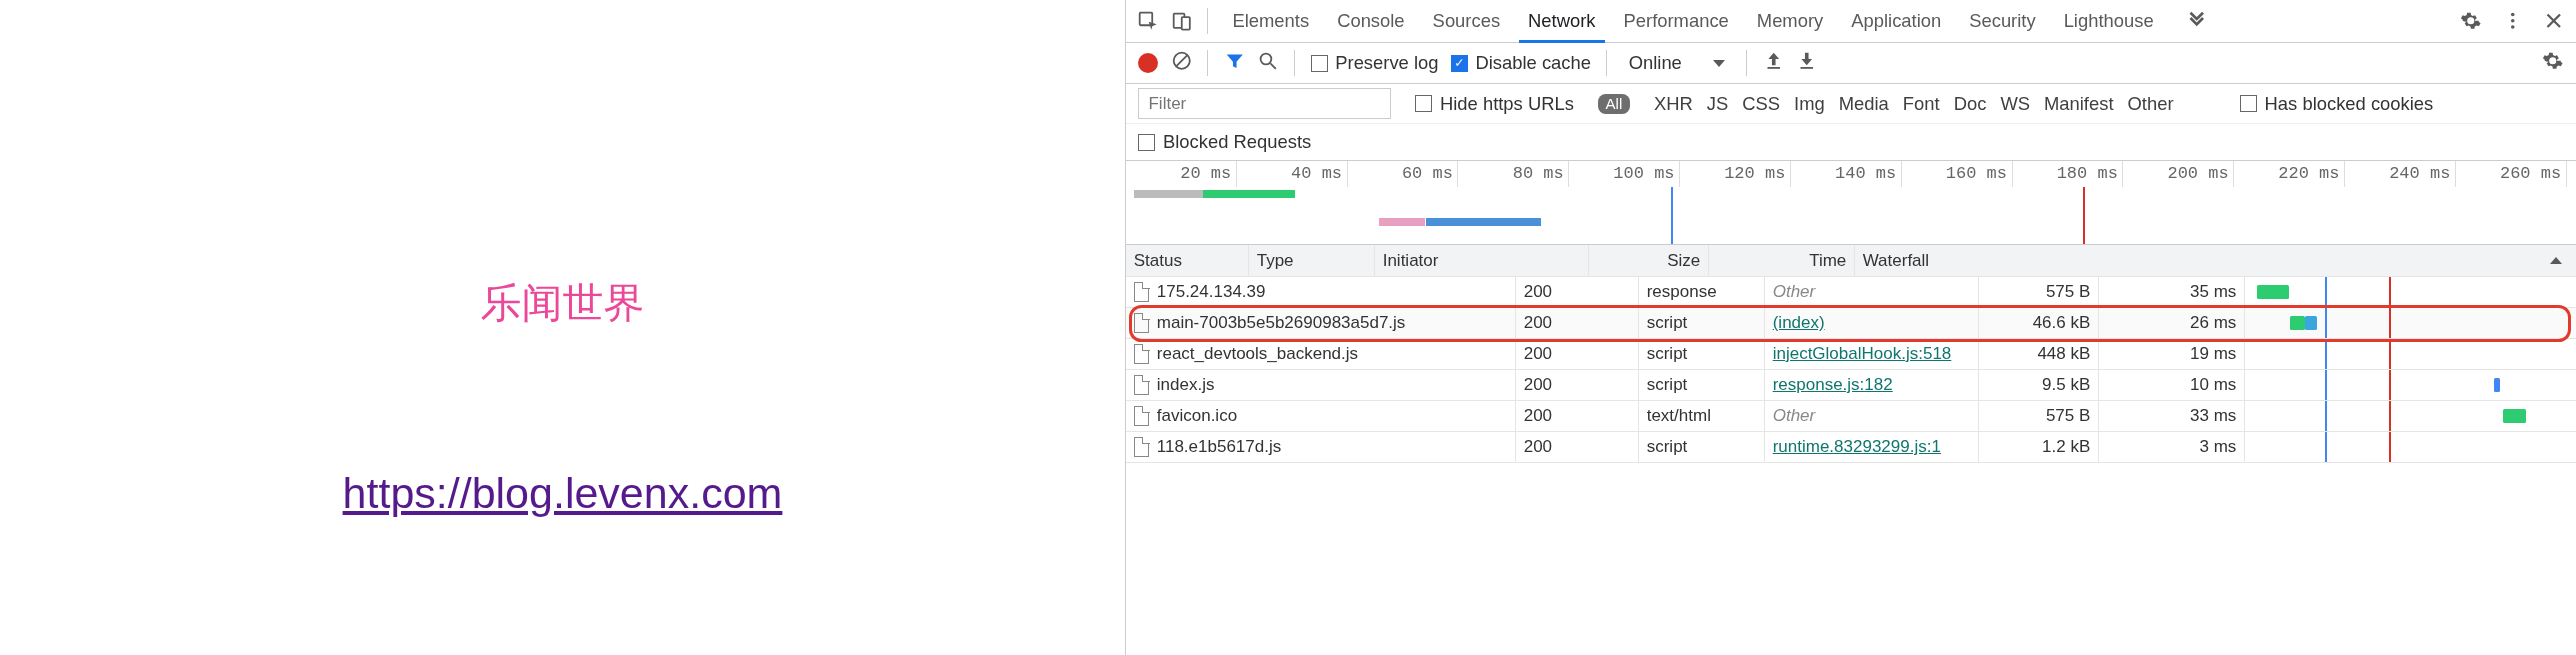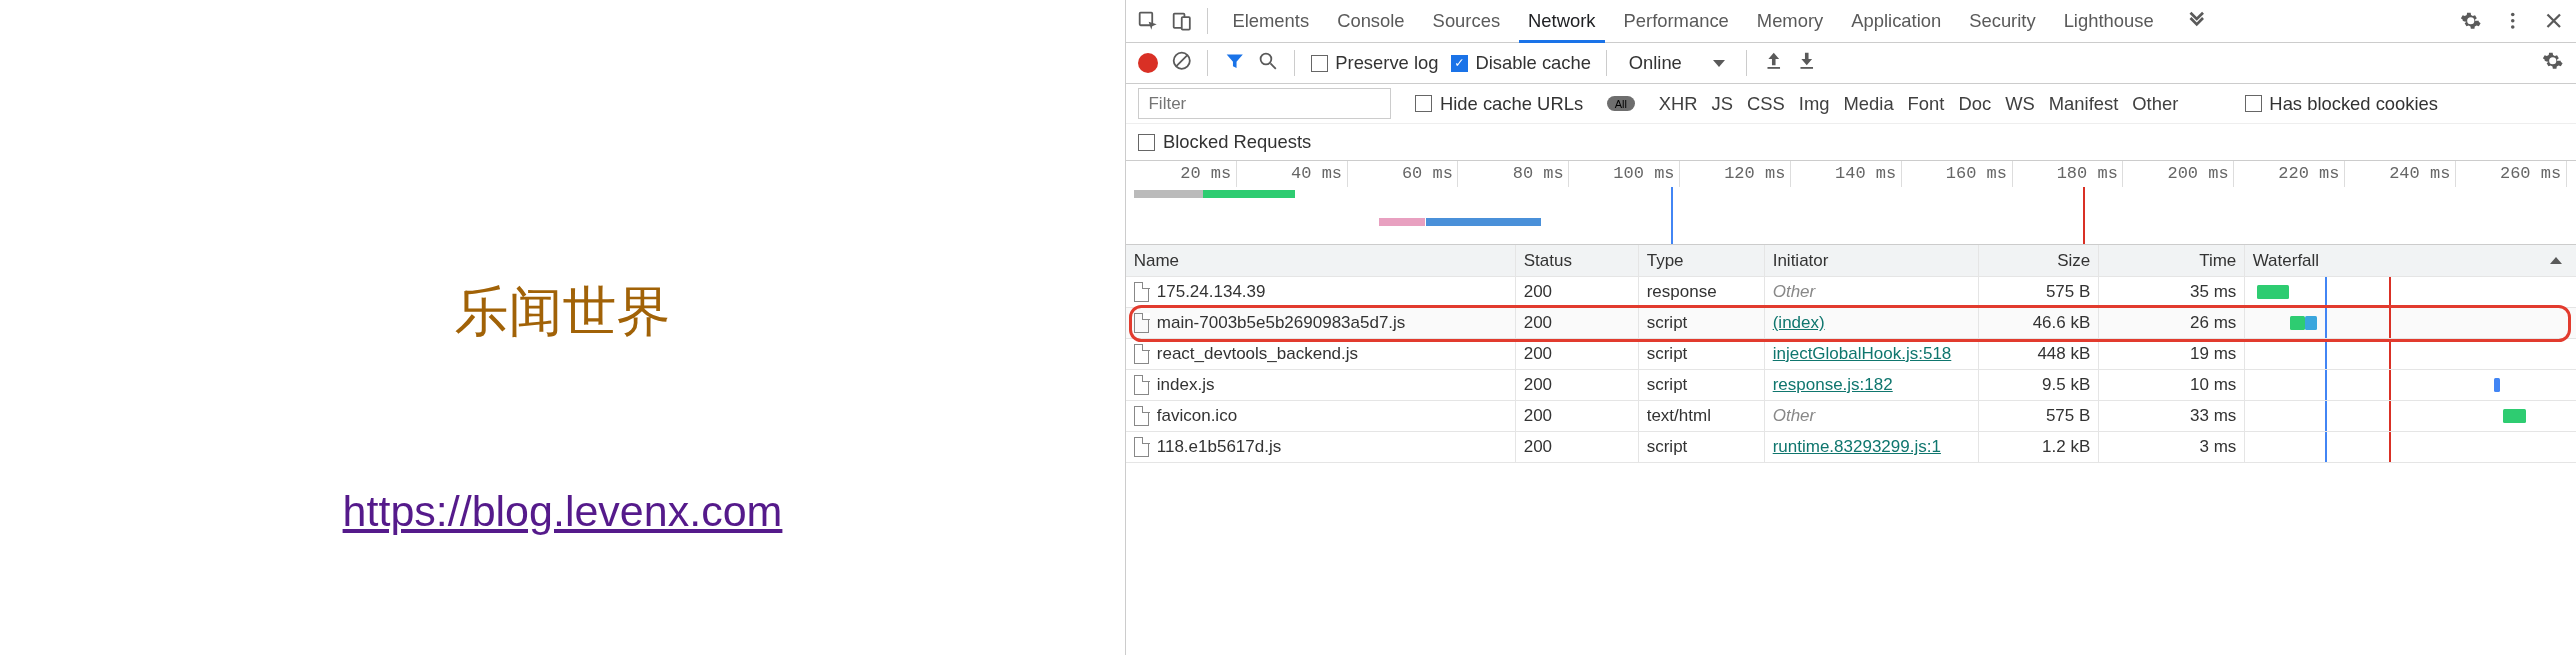--- a/index.html
+++ b/index.html
@@ -11,21 +11,21 @@
     width: 1126px;
     height: 656px;
     border-right: 1.5px solid #ccc;
     display: flex;
     flex-direction: column;
     align-items: center;
     justify-content: flex-start;
     padding-top: 276px;
     gap: 138px;
   }
-  .site-title { font-size: 54px; color: #a16207; font-weight: 400; }
+  .site-title { font-size: 41px; color: #ec4899; font-weight: 400; }
   .site-link { font-size: 43px; color: #551A8B; text-decoration: underline; }
 
   
   .devtools {
     width: 1450px;
     height: 632px;
     display: flex;
     flex-direction: column;
     background: #fff;
     font-size: 18.4px;
@@ -69,21 +69,21 @@
   
   .filterbar {
     height: 40px;
     border-bottom: 0.8px solid #eee;
     display: flex;
     align-items: center;
     padding: 0 12.3px;
     gap: 24px;
   }
   .filter-input { width: 253px; height: 31px; border: 0.8px solid #ccc; padding: 0 9.2px; font-size: 17px; color: #888; background: #fff; }
-  .pill { background: #6e6e6e; color: #000000; border-radius: 7.7px; padding: 1.5px 7.7px; font-size: 11px; }
+  .pill { background: #6e6e6e; color: #ffffff; border-radius: 7.7px; padding: 1.5px 7.7px; font-size: 15px; }
   .filter-type { color: #404040; cursor: default; }
 
   
   .blockedbar {
     height: 37px;
     border-bottom: 0.8px solid #ccc;
     display: flex;
     align-items: center;
     padding: 0 12.3px;
     gap: 9.2px;
@@ -254,21 +254,21 @@
       <svg class="icon-svg" viewBox="0 0 24 24" fill="#5a5a5a">
           <path d="M12 8a4 4 0 100 8 4 4 0 000-8zm9 4a7 7 0 01-.1 1.2l2.1 1.6-2 3.4-2.5-1a7 7 0 01-2 1.2l-.4 2.6h-4l-.4-2.6a7 7 0 01-2-1.2l-2.5 1-2-3.4 2.1-1.6A7 7 0 013 12a7 7 0 01.1-1.2L1 9.2l2-3.4 2.5 1a7 7 0 012-1.2L7.9 3h4l.4 2.6a7 7 0 012 1.2l2.5-1 2 3.4-2.1 1.6c.1.4.1.8.1 1.2z"></path>
         </svg>
     </div>
   </div>
 
   <div class="filterbar">
     <input class="filter-input" placeholder="Filter" style="">
     <label class="flex-row">
       <span class="checkbox"></span>
-      <span>Hide cache URLs</span>
+      <span>Hide https URLs</span>
     </label>
     <span class="pill">All</span>
     <div id="filter-types-host" style="display:flex; gap:14px;">
         <span class="filter-type">XHR</span>
         <span class="filter-type">JS</span>
         <span class="filter-type">CSS</span>
         <span class="filter-type">Img</span>
         <span class="filter-type">Media</span>
         <span class="filter-type">Font</span>
         <span class="filter-type">Doc</span>
@@ -318,21 +318,20 @@
       <div class="lane" style="top:28px">
         
       </div>
       <div class="timeline-marker marker-blue" style="left:545px;"></div>
       <div class="timeline-marker marker-red" style="left:957px;"></div>
     </div>
   </div>
 
   <div class="net-table" style="position:relative;">
     <div class="thead">
-      <div class="col col-name">Name</div>
       <div class="col col-status">Status</div>
       <div class="col col-type">Type</div>
       <div class="col col-initiator">Initiator</div>
       <div class="col col-size">Size</div>
       <div class="col col-time">Time</div>
       <div class="col col-waterfall">
         <span>Waterfall</span>
         <span class="sort-tri"></span>
       </div>
     </div>

